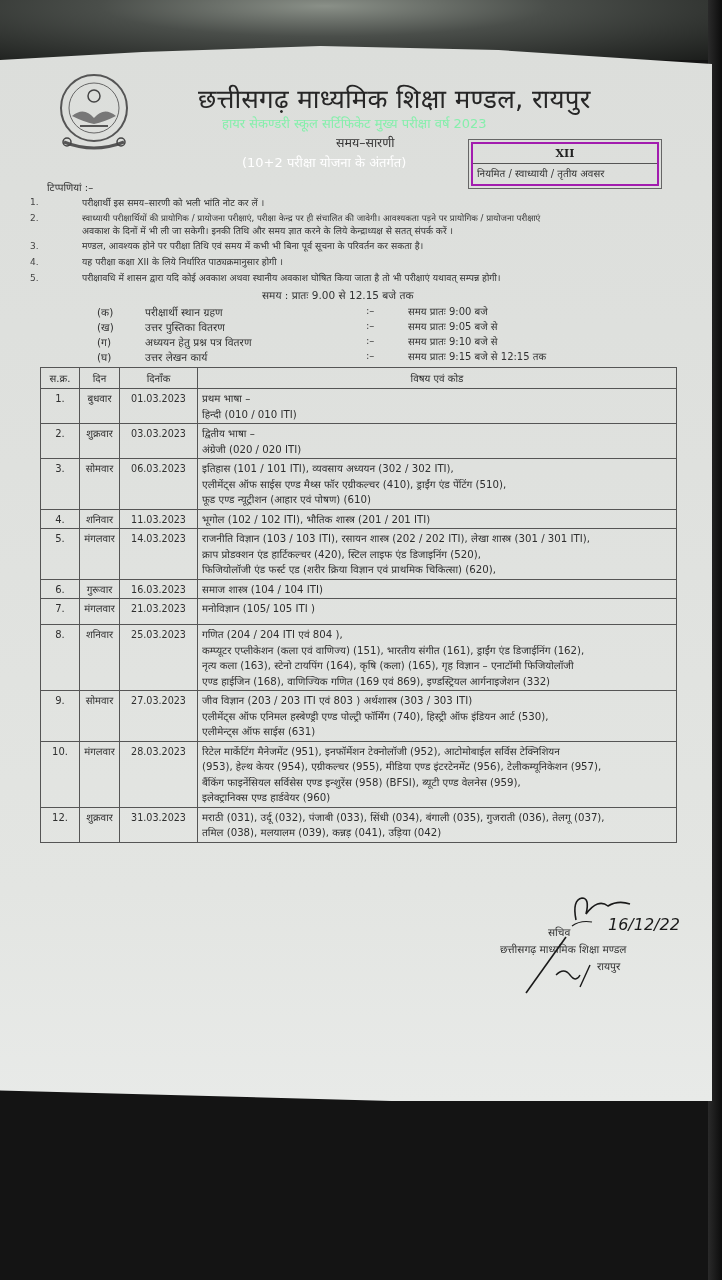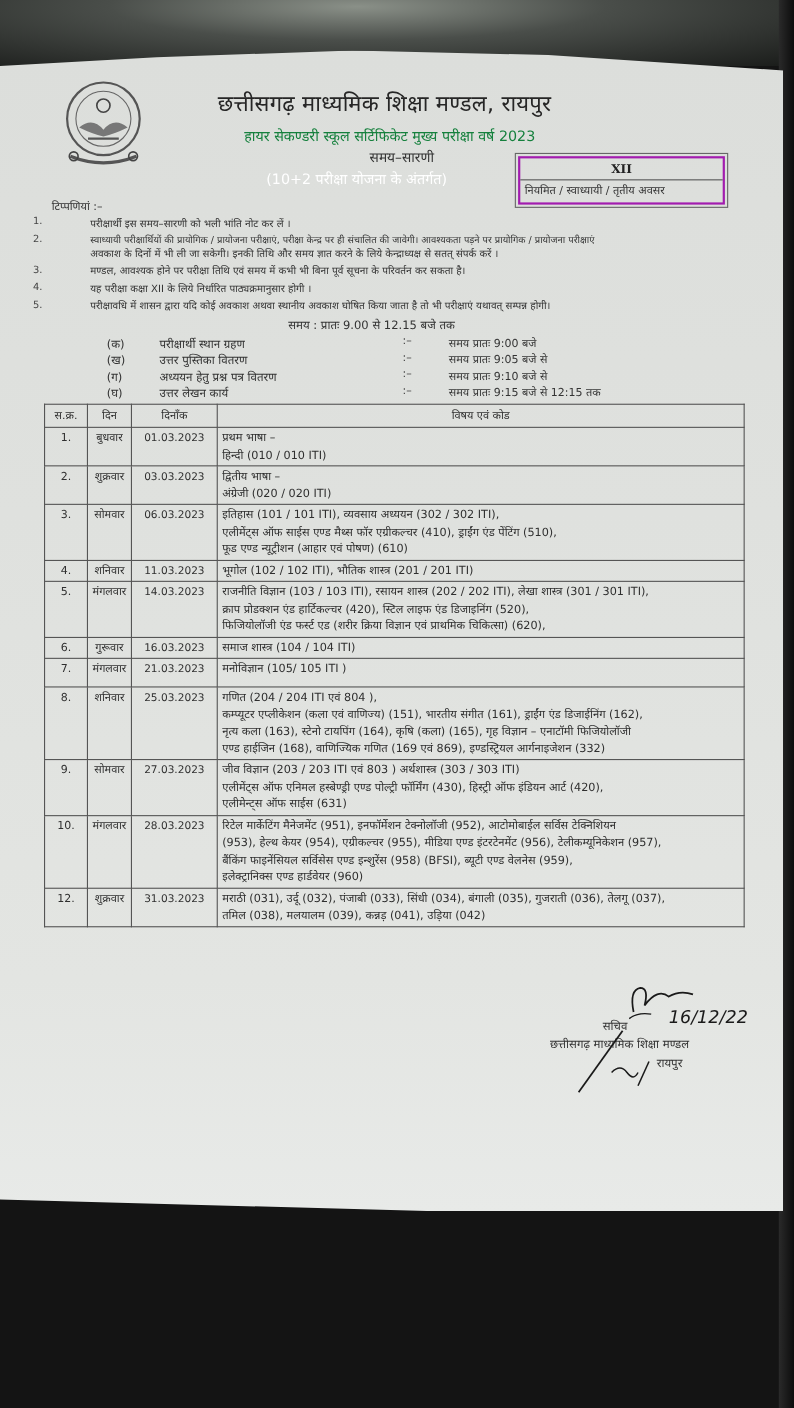--- a/index.html
+++ b/index.html
@@ -20,22 +20,22 @@
     }
     .paper {
       position: absolute; left: 0; top: 46px; width: 712px; height: 1055px;
       background: linear-gradient(180deg, #dcdedb 0%, #dfe1de 40%, #e3e5e2 80%, #e8eae8 100%);
       clip-path: polygon(0 14px, 20% 6px, 45% 0, 70% 4px, 100% 18px, 100% 100%, 55% 100%, 0 99%);
     }
     .abs { position: absolute; }
 
     
     .logo { left: 58px; top: 72px; width: 72px; height: 82px; }
-    .org-title { left: 198px; top: 80px; font-size: 20px; color: #262626; letter-spacing: 0.2px; white-space: nowrap; }
-    .subtitle { left: 222px; top: 114px; font-size: 13px; color: #15803d; white-space: nowrap; }
+    .org-title { left: 198px; top: 80px; font-size: 26px; color: #262626; letter-spacing: 0.2px; white-space: nowrap; }
+    .subtitle { left: 222px; top: 114px; font-size: 13px; color: #86efac; white-space: nowrap; }
     .schedule-title { left: 336px; top: 134px; font-size: 12.5px; color: #333; white-space: nowrap; }
     .scheme { left: 242px; top: 153px; font-size: 13px; color: #ffffff; white-space: nowrap; }
 
     .class-box {
       left: 471px; top: 142px; width: 188px; height: 44px;
       border: 2px solid #a21caf; outline: 1px solid #666; outline-offset: 2px;
       background: transparent;
     }
     .class-box .cls { display: block; text-align: center; font-family: "DejaVu Serif", serif; font-weight: bold; font-size: 11px; height: 20px; line-height: 20px; border-bottom: 1px solid #555; color: #222; }
     .class-box .mode { display: block; font-size: 10px; padding-left: 4px; line-height: 20px; color: #333; white-space: nowrap; }
@@ -232,21 +232,21 @@
         <span class="subj-line">नृत्य कला (163), स्टेनो टायपिंग (164), कृषि (कला) (165), गृह विज्ञान – एनाटॉमी फिजियोलॉजी</span>
         <span class="subj-line">एण्ड हाईजिन (168), वाणिज्यिक गणित (169 एवं 869), इण्डस्ट्रियल आर्गनाइजेशन (332)</span>
       </td>
     </tr>
     <tr>
       <td class="sno">9.</td>
       <td class="day">सोमवार</td>
       <td class="date">27.03.2023</td>
       <td class="subj">
         <span class="subj-line">जीव विज्ञान (203 / 203 ITI एवं 803 ) अर्थशास्त्र (303 / 303 ITI)</span>
-        <span class="subj-line">एलीमेंट्स ऑफ एनिमल हस्बेण्ड्री एण्ड पोल्ट्री फॉर्मिंग (430), हिस्ट्री ऑफ इंडियन आर्ट (420),</span>
+        <span class="subj-line">एलीमेंट्स ऑफ एनिमल हस्बेण्ड्री एण्ड पोल्ट्री फॉर्मिंग (740), हिस्ट्री ऑफ इंडियन आर्ट (530),</span>
         <span class="subj-line">एलीमेन्ट्स ऑफ साईस (631)</span>
       </td>
     </tr>
     <tr>
       <td class="sno">10.</td>
       <td class="day">मंगलवार</td>
       <td class="date">28.03.2023</td>
       <td class="subj">
         <span class="subj-line">रिटेल मार्केटिंग मैनेजमेंट (951), इनफॉर्मेशन टेक्नोलॉजी (952), आटोमोबाईल सर्विस टेक्निशियन</span>
         <span class="subj-line">(953), हेल्थ केयर (954), एग्रीकल्चर (955), मीडिया एण्ड इंटरटेनमेंट (956), टेलीकम्यूनिकेशन (957),</span>

